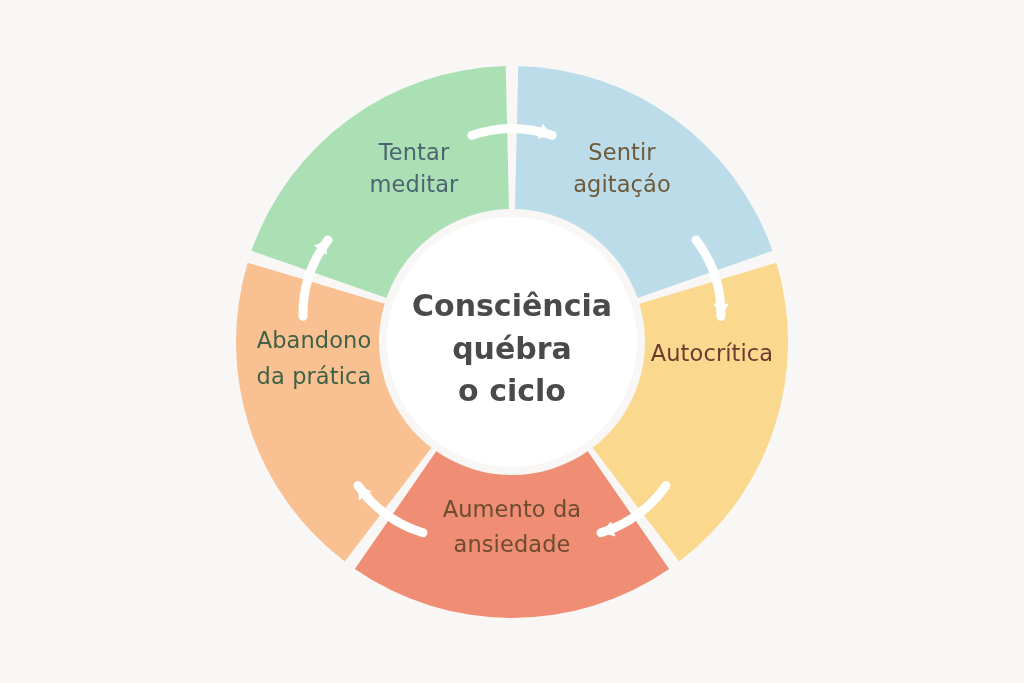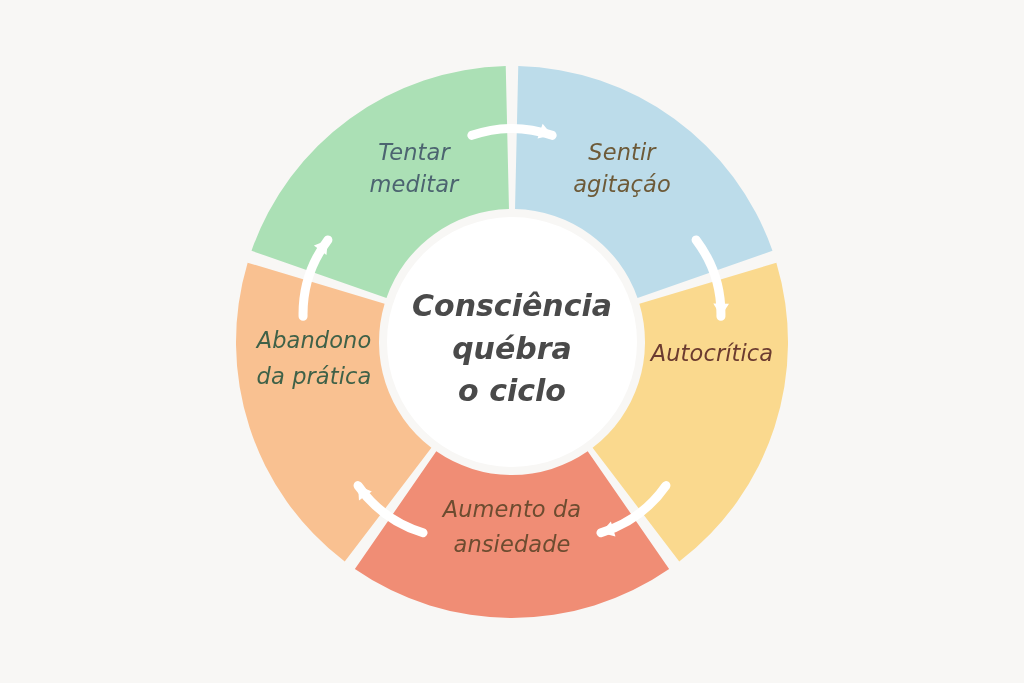--- a/index.html
+++ b/index.html
@@ -11,21 +11,20 @@
     height: 683px;
     background: #f8f7f5;
     font-family: "DejaVu Sans", sans-serif;
     overflow: hidden;
   }
   #stage {
     position: relative;
     width: 852px;
     height: 683px;
     background: #f8f7f5;
-    font-style: italic;
   }
   #cycle-svg {
     display: block;
     width: 1024px;
     height: 683px;
   }
   .seg-label {
     font-family: "DejaVu Sans", sans-serif;
     font-size: 22.5px;
     fill: #4a4a4a;

